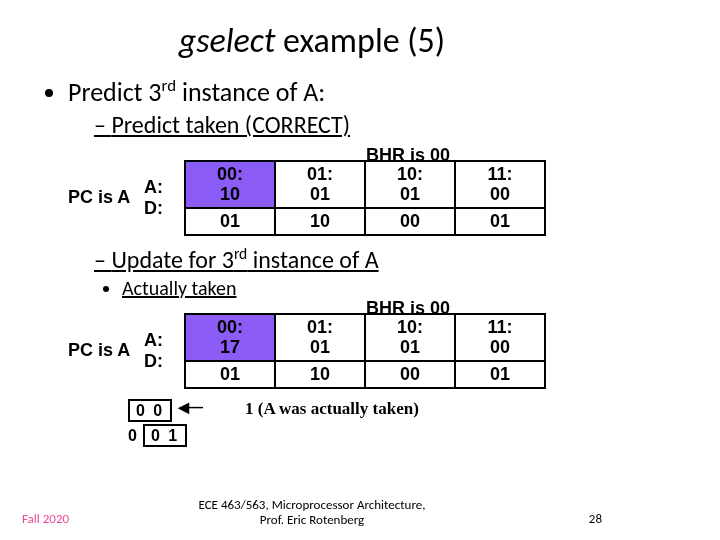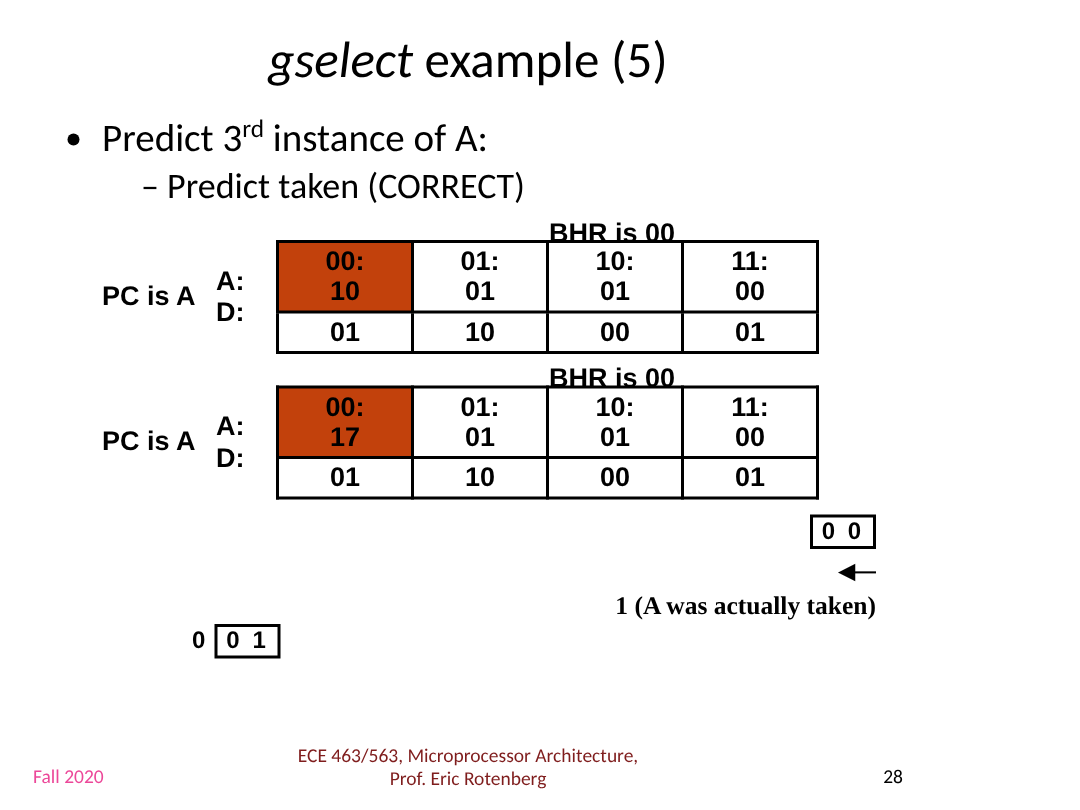--- a/index.html
+++ b/index.html
@@ -30,20 +30,21 @@
     list-style: disc;
     margin: 0 0 0 6px;
     padding-left: 22px;
     font-size: 26px;
   }
   ul.b2 {
     list-style: none;
     margin: 2px 0 0 0;
     padding-left: 26px;
     font-size: 24px;
+    text-decoration: underline;
   }
   ul.b2 > li::before {
     content: "– ";
   }
   ul.b3 {
     list-style: disc;
     margin: 2px 0 0 0;
     padding-left: 28px;
     font-size: 20px;
   }
@@ -85,21 +86,21 @@
     font-weight: bold;
     font-size: 18px;
   }
   table.pht td {
     border: 2px solid #000;
     width: 88px;
     text-align: center;
     line-height: 1.15;
     padding: 2px 0;
   }
-  table.pht td.hl { background: #c2410c; }
+  table.pht td.hl { background: #8b5cf6; }
 
   .bhr-box {
     display: inline-block;
     border: 2px solid #000;
     font-family: "Arial", sans-serif;
     font-weight: bold;
     font-size: 16px;
     padding: 0 6px;
     line-height: 1.2;
     letter-spacing: 2px;
@@ -140,21 +141,21 @@
     bottom: 14px;
     font-size: 13px;
     color: #ec4899;
   }
   .footer-center {
     position: absolute;
     left: 0; right: 0;
     bottom: 12px;
     text-align: center;
     font-size: 13px;
-    color: #7f1d1d;
+    color: #000000;
     line-height: 1.2;
   }
   .footer-right {
     position: absolute;
     right: 22px;
     bottom: 14px;
     font-size: 13px;
     color: #000000;
   }
 
@@ -204,20 +205,28 @@
               <td><span>01</span></td>
               <td><span>10</span></td>
               <td><span>00</span></td>
               <td><span>01</span></td>
             </tr>
           </tbody>
             </table>
         </div>
       </div>
 
+      <ul class="b2">
+        <li>
+          <span>Update for 3</span><span class="sup">rd</span><span> instance of A</span>
+          <ul class="b3">
+            <li>Actually taken</li>
+          </ul>
+        </li>
+      </ul>
 
       
       <div class="block" style="margin-top:-2px;">
         <div class="bhr-caption" style="margin-left:160px; width:360px;">BHR is 00</div>
         <div class="row">
           <div class="pc-label">PC is A</div>
           <div class="rowhdr">
             <div>A:</div>
             <div>D:</div>
           </div>
@@ -236,21 +245,21 @@
               <td><span>01</span></td>
             </tr>
           </tbody>
             </table>
         </div>
       </div>
 
       <div class="lower-split">
         <div class="lower-right">
           <div class="bhr-wrap">
-            <div style="display:flex; align-items:flex-end; gap:6px;flex-direction:column;">
+            <div style="display:flex; align-items:flex-start; gap:6px;">
               <span class="bhr-box">0 0</span>
               <span class="arrow-h">◀—</span>
               <span class="note">1 (A was actually taken)</span>
             </div>
             <div class="bhr-line2">
               <span class="shift-lbl">0</span>
               <span class="bhr-box">0 1</span>
             </div>
           </div>
         </div>

